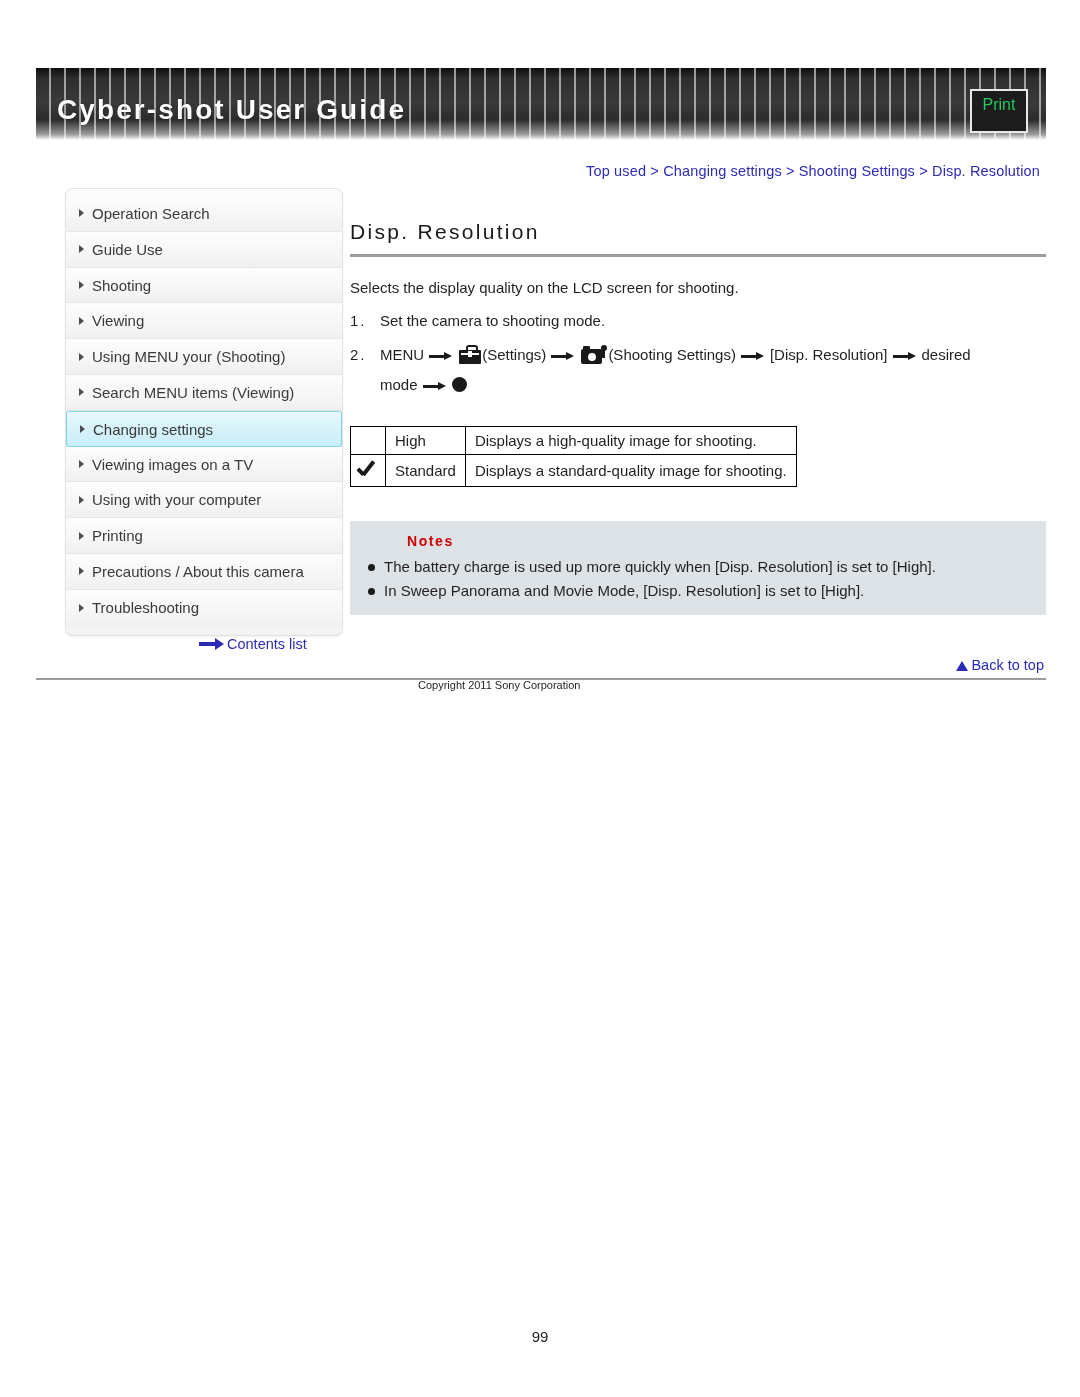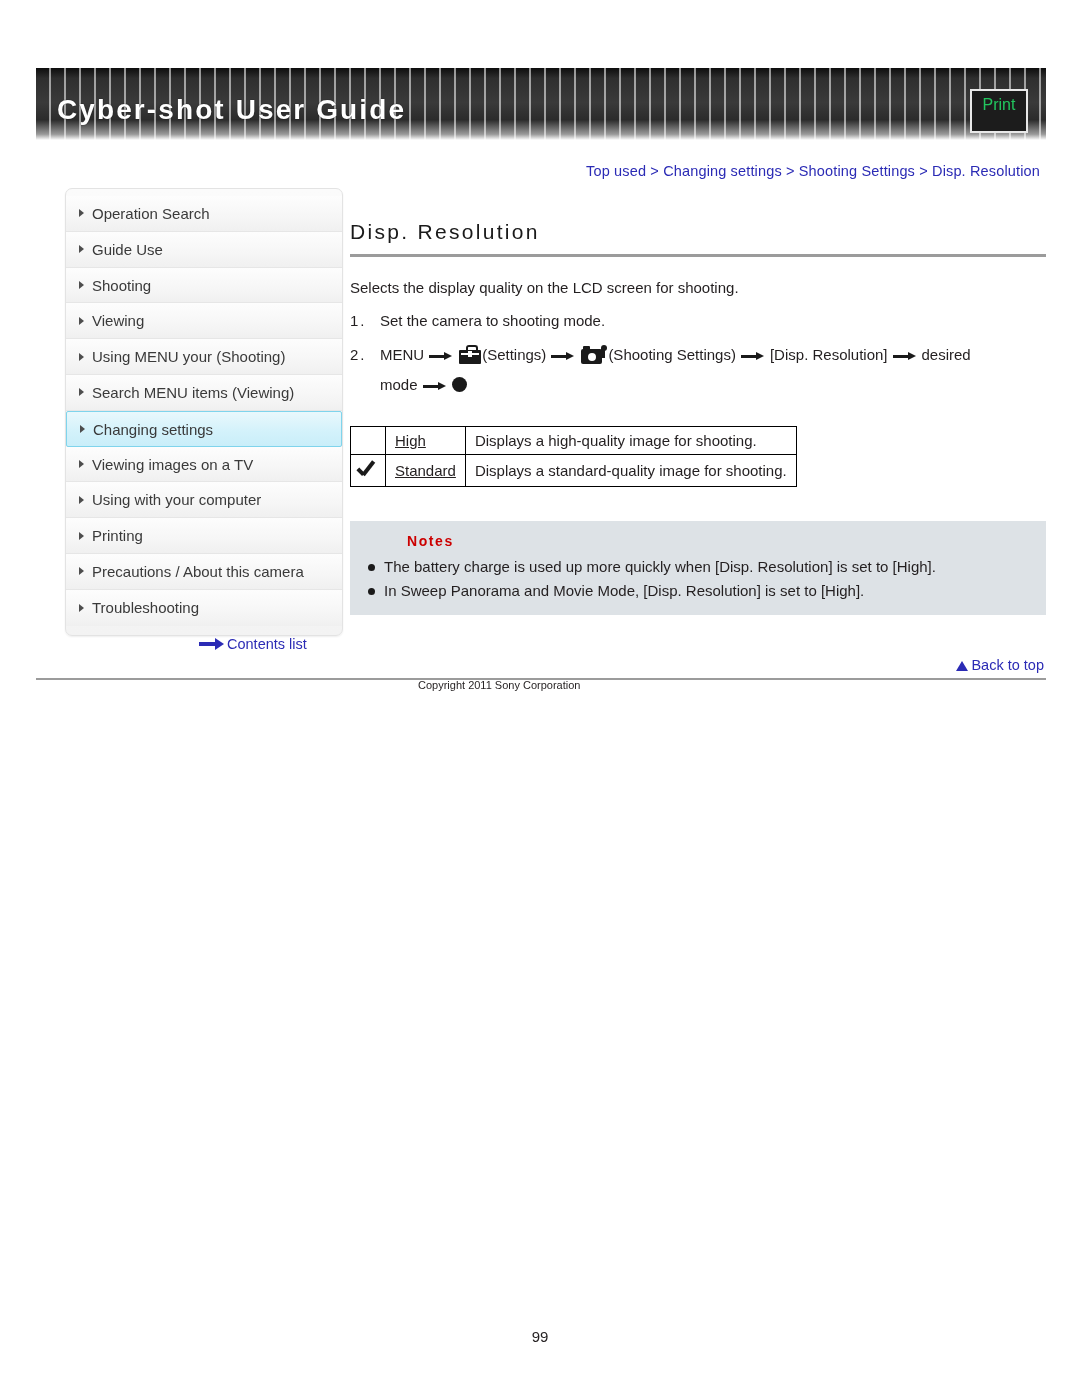--- a/index.html
+++ b/index.html
@@ -328,21 +328,20 @@
     vertical-align: middle;
   }
   .opt-table td.check-cell {
     width: 20px;
     text-align: center;
     padding: 5px 6px;
   }
   .opt-table td.name-cell {
     width: 56px;
     white-space: nowrap;
-    text-decoration: underline;
   }
   .check-mark {
     display: inline-block;
     width: 22px;
     height: 18px;
     position: relative;
   }
   .check-mark::before {
     content: "";
     position: absolute;

